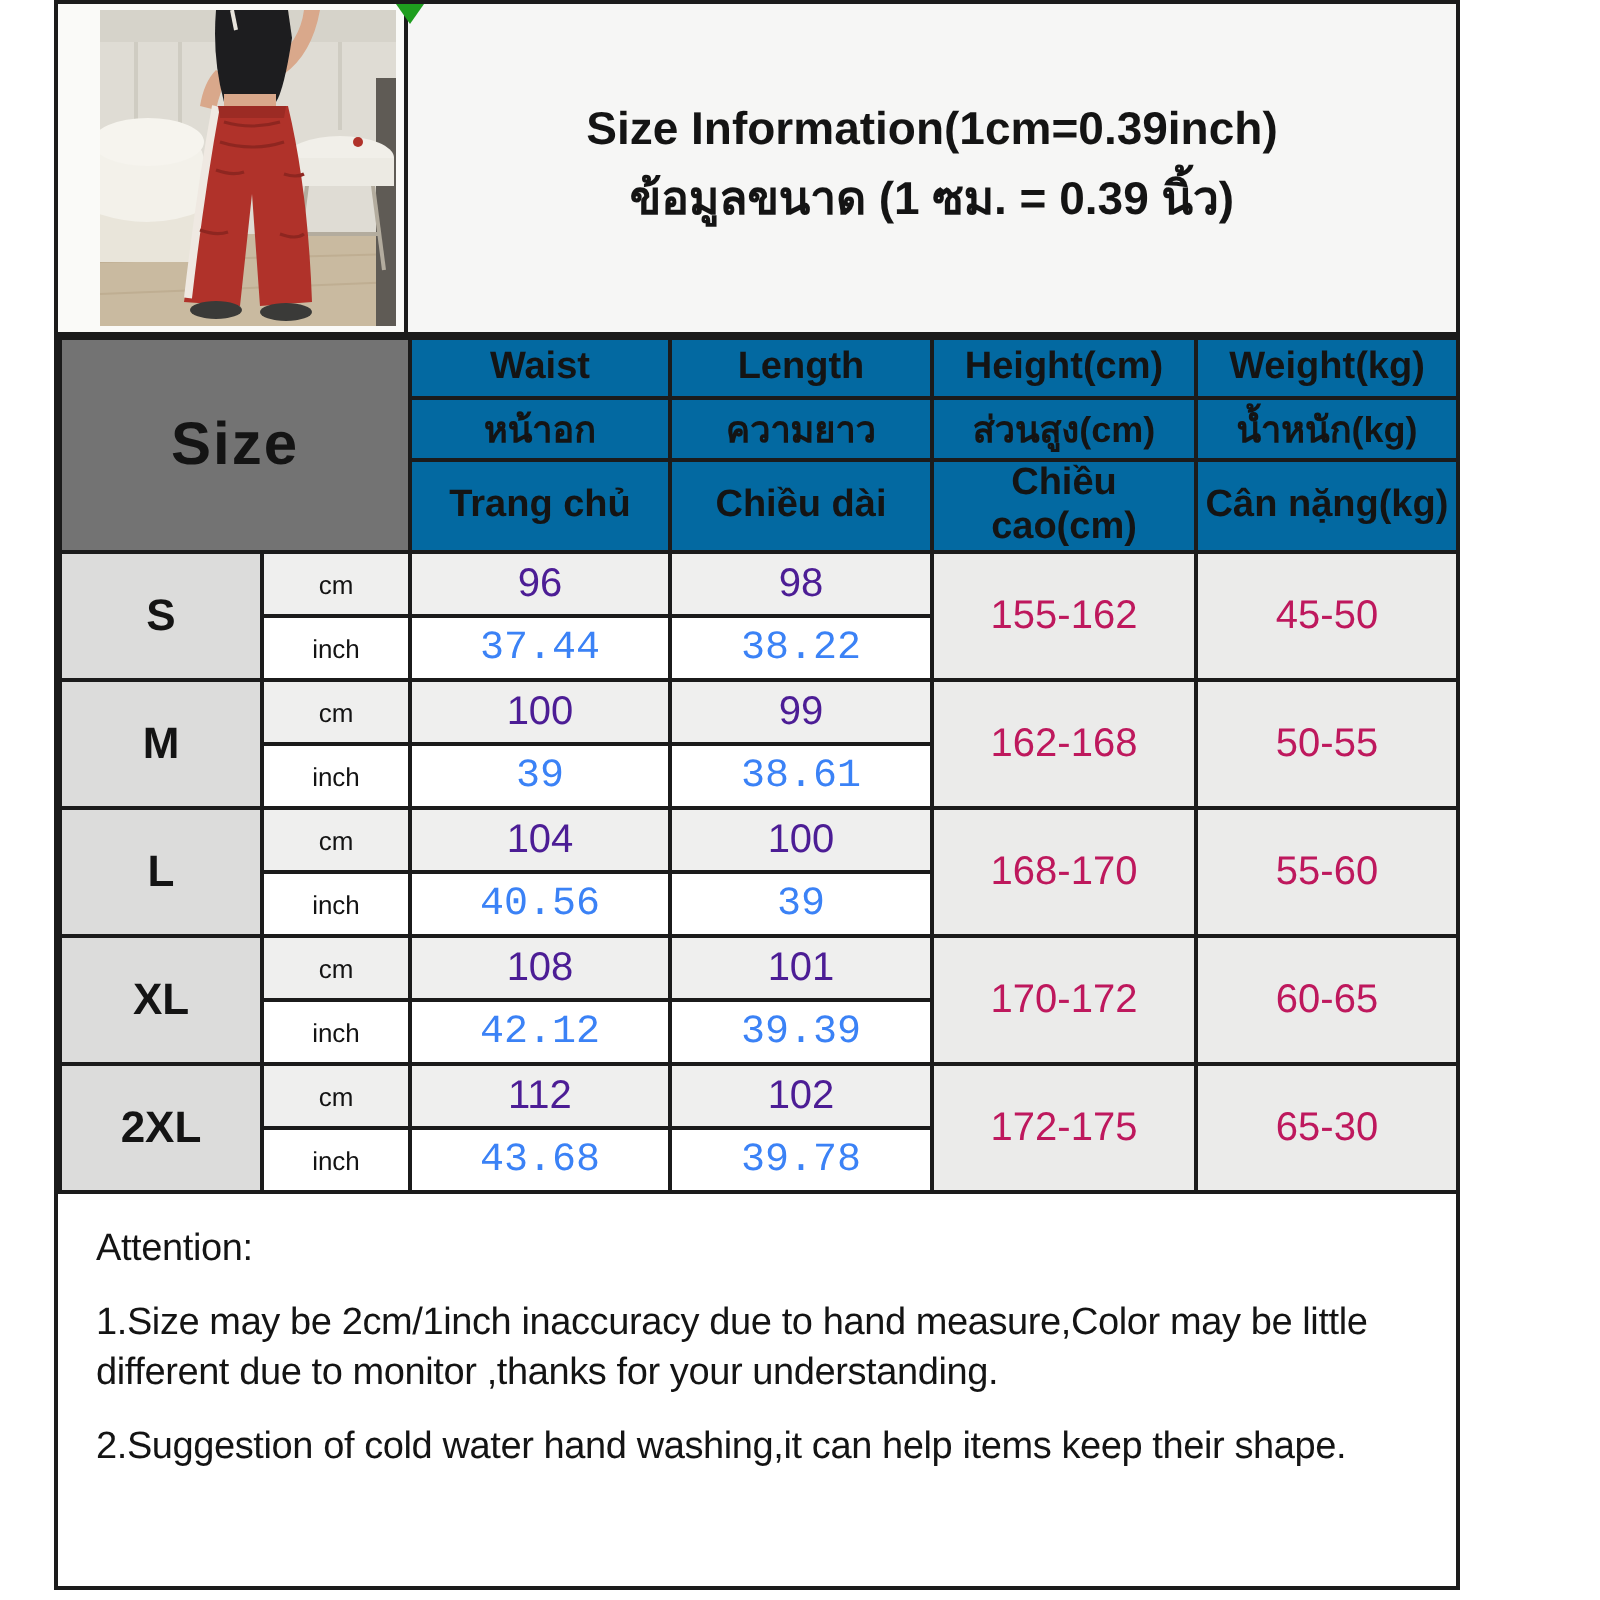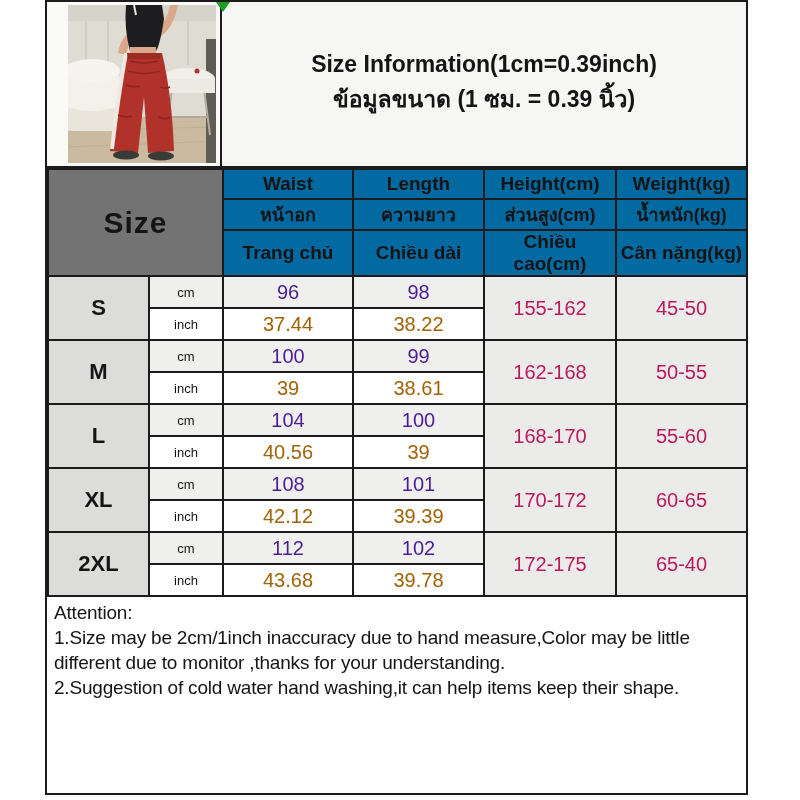--- a/index.html
+++ b/index.html
@@ -1,19 +1,19 @@
 <!DOCTYPE html>
 <html><head>
 <meta charset="utf-8">
 <style>
   * { margin:0; padding:0; box-sizing:border-box; }
   html,body { width:800px; height:800px; background:#ffffff; overflow:hidden;
               font-family:"Liberation Sans","DejaVu Sans",sans-serif; color:#141414; }
 
-  .sheet { position:absolute; left:45px; top:0; width:703px; height:795px;
+  .sheet { position:absolute; left:27px; top:0; width:703px; height:795px;
            border:2px solid #1b1b1b; background:#ffffff; }
 
   
   .top-row { display:flex; height:166px; border-bottom:2px solid #1b1b1b; }
   .photo-cell { width:175px; border-right:2px solid #1b1b1b; background:#fafaf8;
                 display:flex; align-items:center; justify-content:flex-end; padding:3px 4px 3px 0; }
   .photo-frame { width:148px; height:158px; overflow:hidden; }
   .title-cell { flex:1; background:#f6f6f5; display:flex; flex-direction:column;
                 justify-content:center; align-items:center; gap:3px; }
   .title-en  { font-size:23px; font-weight:bold; }
@@ -29,27 +29,27 @@
   table.size-chart td, table.size-chart th { border:2px solid #1b1b1b; text-align:center;
                   vertical-align:middle; padding:0; }
   .hdr      { background:#0369a1; font-weight:bold; font-size:19px; height:30px; }
   .hdr-th   { font-size:18px; }
   .size-big { background:#737373; font-size:30px; font-weight:bold; letter-spacing:1px; }
   .size-letter { background:#dcdcdb; font-size:22px; font-weight:bold; }
   .unit     { font-size:13px; font-weight:normal; height:32px; }
   .row-cm   { background:#efefee; }
   .row-inch { background:#ffffff; }
   .val      { font-size:20px; font-weight:normal; color:#4c1d95; }
-  .val-in   { color:#a16207; }
+  .val-in   { color:#3b82f6;font-family:Liberation Mono, monospace; }
   .range    { background:#ebebea; font-size:20px; color:#be185d; }
 
   
   .attention { height:153px; padding:3px 7px; font-size:19px; line-height:25px;
                background:#ffffff; letter-spacing:-0.2px; }
-  .attention p { margin:0; }
+  .attention p { margin:12px; }
 </style>
 </head>
 <body>
 
 <div class="sheet">
 
   <div class="green-marker"></div>
 
   <div class="top-row">
     <div class="photo-cell">
@@ -186,21 +186,21 @@
         <td class="val val-in">42.12</td>
         <td class="val val-in">39.39</td>
       </tr>
 
       <tr class="row-cm">
         <td class="size-letter" rowspan="2">2XL</td>
         <td class="unit">cm</td>
         <td class="val">112</td>
         <td class="val">102</td>
         <td class="range" rowspan="2">172-175</td>
-        <td class="range" rowspan="2">65-40</td>
+        <td class="range" rowspan="2">65-30</td>
       </tr>
       <tr class="row-inch">
         <td class="unit">inch</td>
         <td class="val val-in">43.68</td>
         <td class="val val-in">39.78</td>
       </tr>
     </tbody>
   </table>
 
   <div class="attention">

